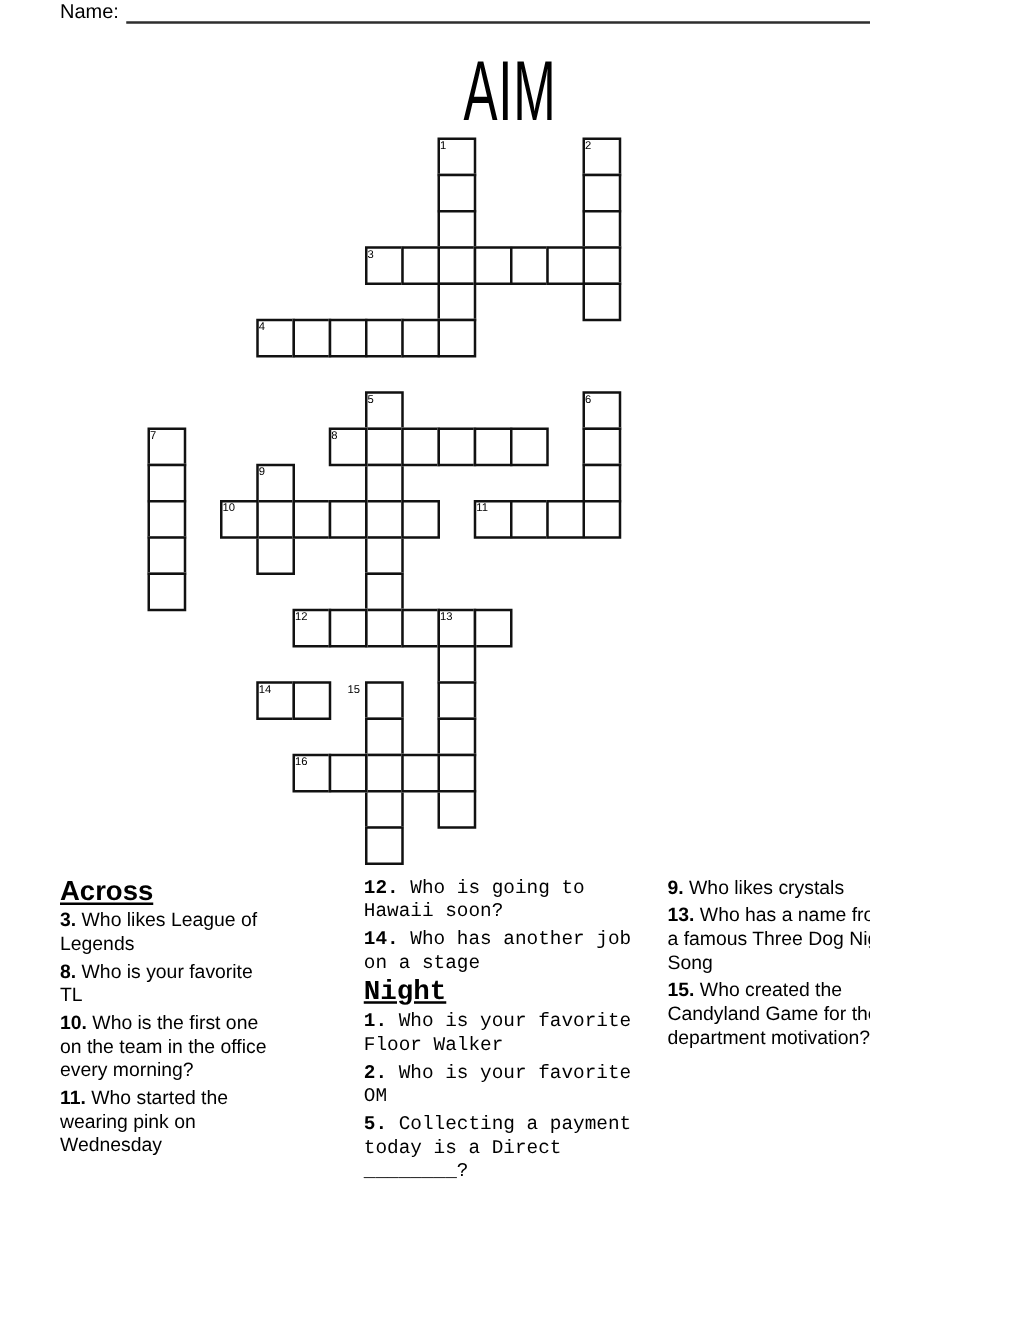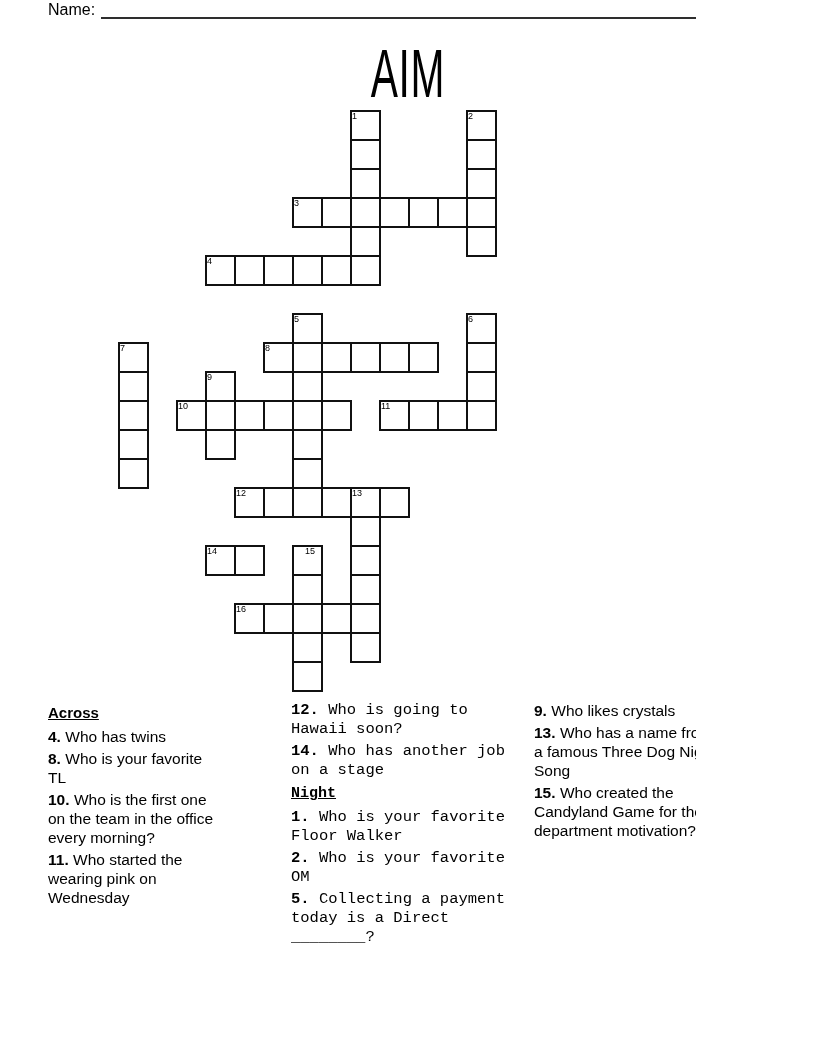--- a/index.html
+++ b/index.html
@@ -65,21 +65,21 @@
   }
   .clue-col {
     position: absolute;
     top: 701px;
     width: 236px;
   }
   .clue-col.c1 { left: 48px; }
   .clue-col.c2 { left: 291px; font-family: Liberation Mono, monospace; }
   .clue-col.c3 { left: 534px; }
   .clue-header {
-    font-size: 15px;
+    font-size: 22px;
     line-height: 21px;
     font-weight: bold;
     text-decoration: underline;
     margin: 1px 0 4px 0;
   }
   .clue {
     font-size: 15.5px;
     line-height: 19px;
     margin-bottom: 3px;
   }
@@ -178,27 +178,28 @@
       <div class="cellnum" style="left: 294px; top: 315px;">5</div>
       <div class="cellnum" style="left: 468px; top: 315px;">6</div>
       <div class="cellnum" style="left: 120px; top: 344px;">7</div>
       <div class="cellnum" style="left: 265px; top: 344px;">8</div>
       <div class="cellnum" style="left: 207px; top: 373px;">9</div>
       <div class="cellnum" style="left: 178px; top: 402px;">10</div>
       <div class="cellnum" style="left: 381px; top: 402px;">11</div>
       <div class="cellnum" style="left: 236px; top: 489px;">12</div>
       <div class="cellnum" style="left: 352px; top: 489px;">13</div>
       <div class="cellnum" style="left: 207px; top: 547px;">14</div>
-      <div class="cellnum" style="left: 305px; top: 547px;">15</div>
+      <div class="cellnum" style="left: 278px; top: 547px;">15</div>
       <div class="cellnum" style="left: 236px; top: 605px;">16</div>
     </div>
 
   <div class="clue-col c1">
       <div class="clue-header">Across</div>
-      <div class="clue"><b class="clue-num">4.</b> <span class="clue-text">Who has twins</span></div>
+      <div class="clue"><b class="clue-num">3.</b> <span class="clue-text">Who likes League of
+Legends</span></div>
       <div class="clue"><b class="clue-num">8.</b> <span class="clue-text">Who is your favorite
 TL</span></div>
       <div class="clue"><b class="clue-num">10.</b> <span class="clue-text">Who is the first one
 on the team in the office
 every morning?</span></div>
       <div class="clue"><b class="clue-num">11.</b> <span class="clue-text">Who started the
 wearing pink on
 Wednesday</span></div>
     </div>
   <div class="clue-col c2">

